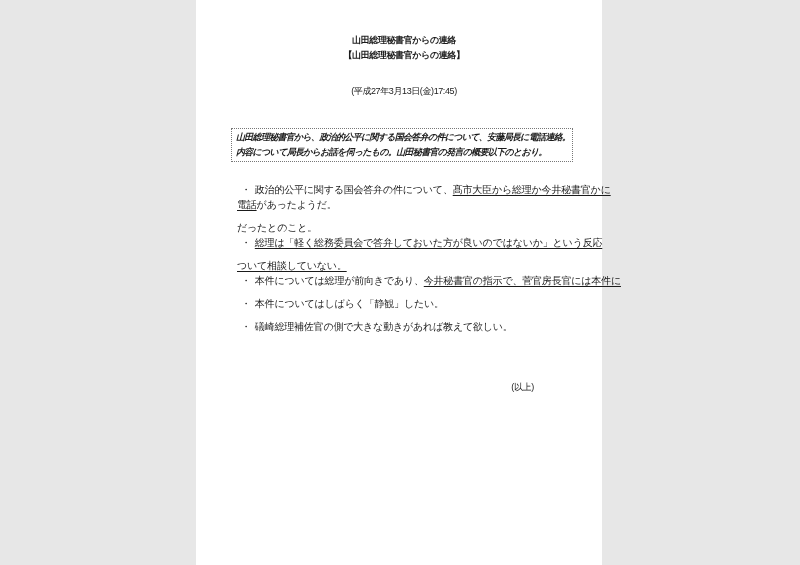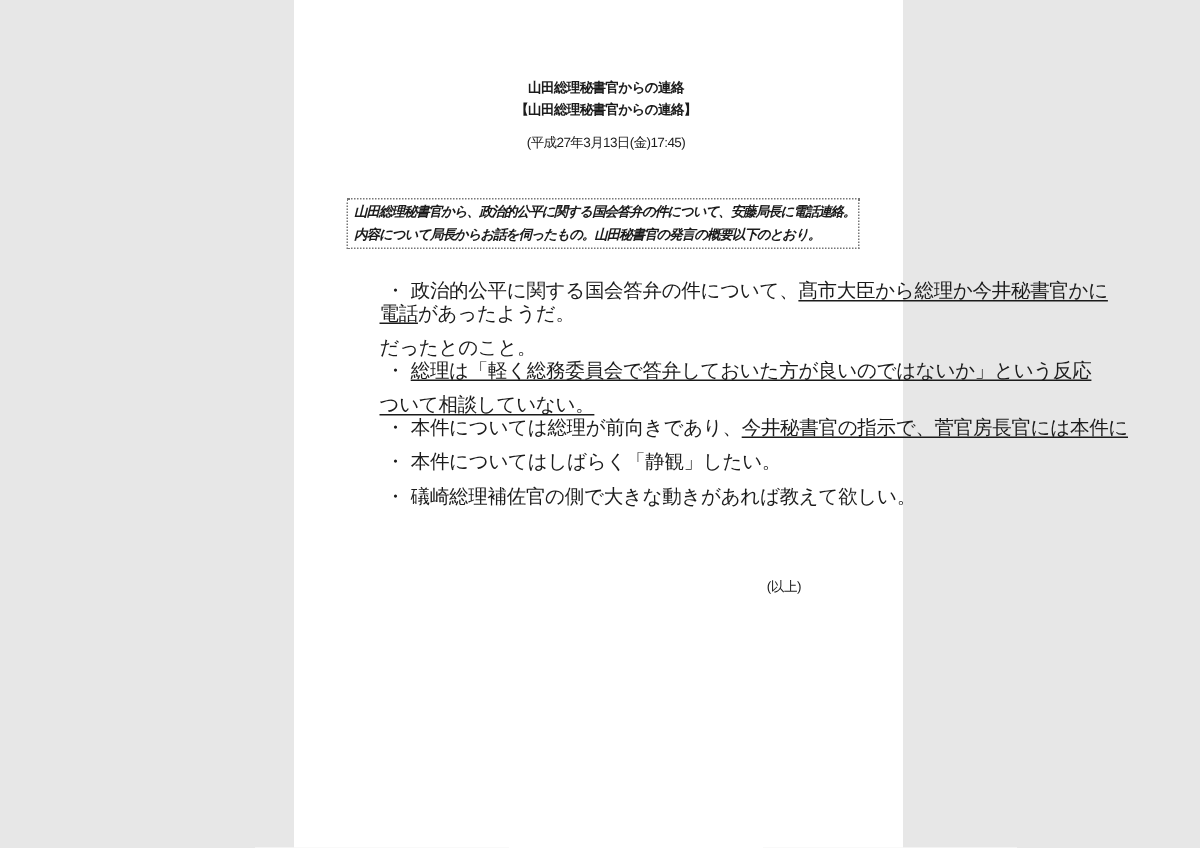--- a/index.html
+++ b/index.html
@@ -11,38 +11,38 @@
     position: relative;
     overflow: hidden;
   }
   .paper {
     position: absolute; left: 196px; top: 0;
     width: 406px; height: 565px;
     background: #ffffff;
   }
   .doc-header {
     text-align: center;
-    padding-top: 51px; padding-left: 10px;
+    padding-top: 33px; padding-left: 10px;
   }
   .doc-header .hline {
     font-size: 9px; line-height: 15px; letter-spacing: -0.4px;
   }
   .doc-header .bold { font-weight: bold; }
-  .doc-header .date { margin-top: 7px; font-weight: normal; }
+  .doc-header .date { margin-top: 21px; font-weight: normal; }
   .summary-box {
     margin: 29px 29px 0 35px;
     border: 1px dotted #777;
     padding: 1px 4px;
     font-weight: bold;
     font-size: 9px; line-height: 15px; letter-spacing: -0.7px;
   }
   .summary-box .sline { white-space: nowrap; overflow: hidden; font-style: italic; }
   .bullets {
-    margin: 20px 28px 0 57px;
-    font-size: 13px; letter-spacing: -0.2px;
+    margin: 20px 28px 0 41px;
+    font-size: 10px; letter-spacing: -0.2px;
   }
   .bullet-item { margin-bottom: 8px; }
   .bullet-line { line-height: 15px; white-space: nowrap; }
   .marker { margin: 0 4px 0 4px; }
   .u { text-decoration: underline; text-underline-offset: 2px; }
   .closing {
     margin-top: 46px;
     text-align: right; padding-right: 68px;
     font-size: 9px; line-height: 15px; letter-spacing: -0.3px;
   }

